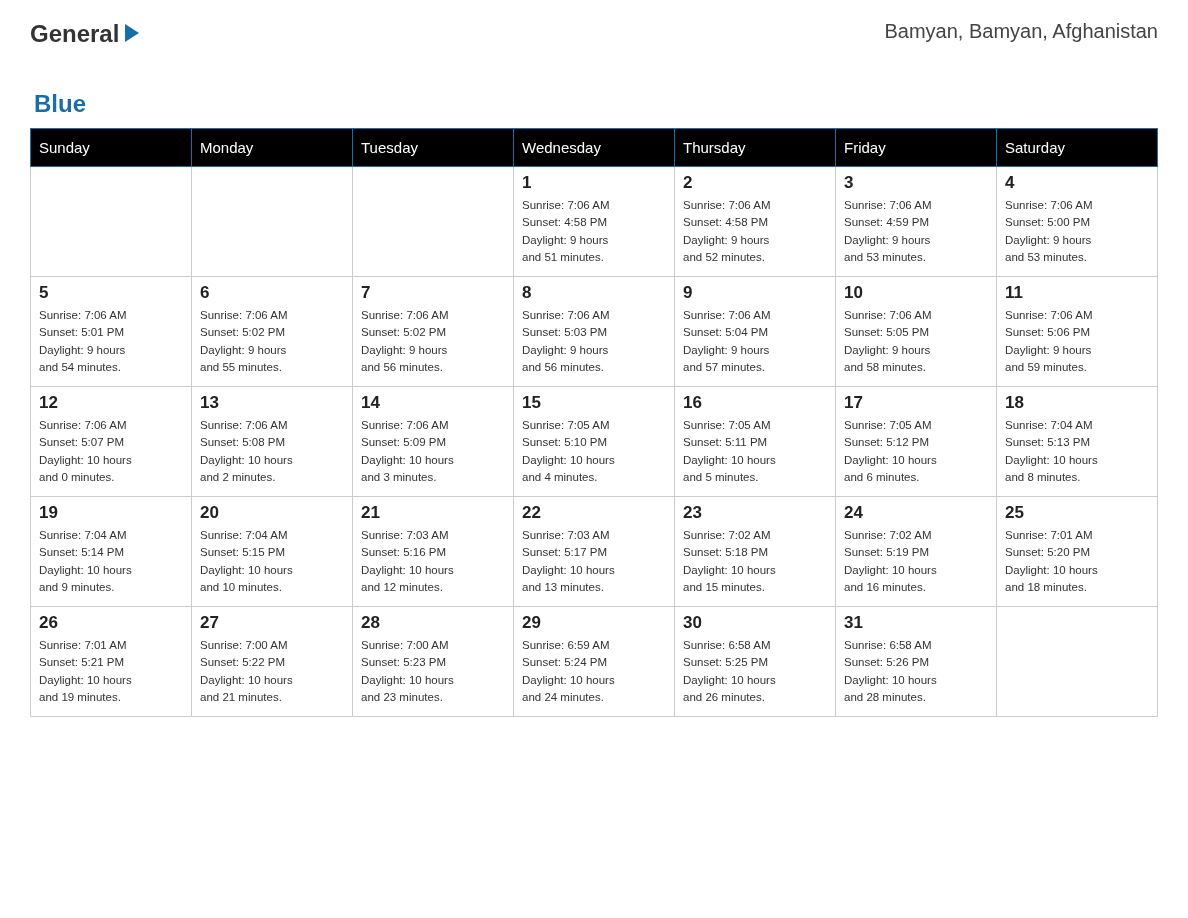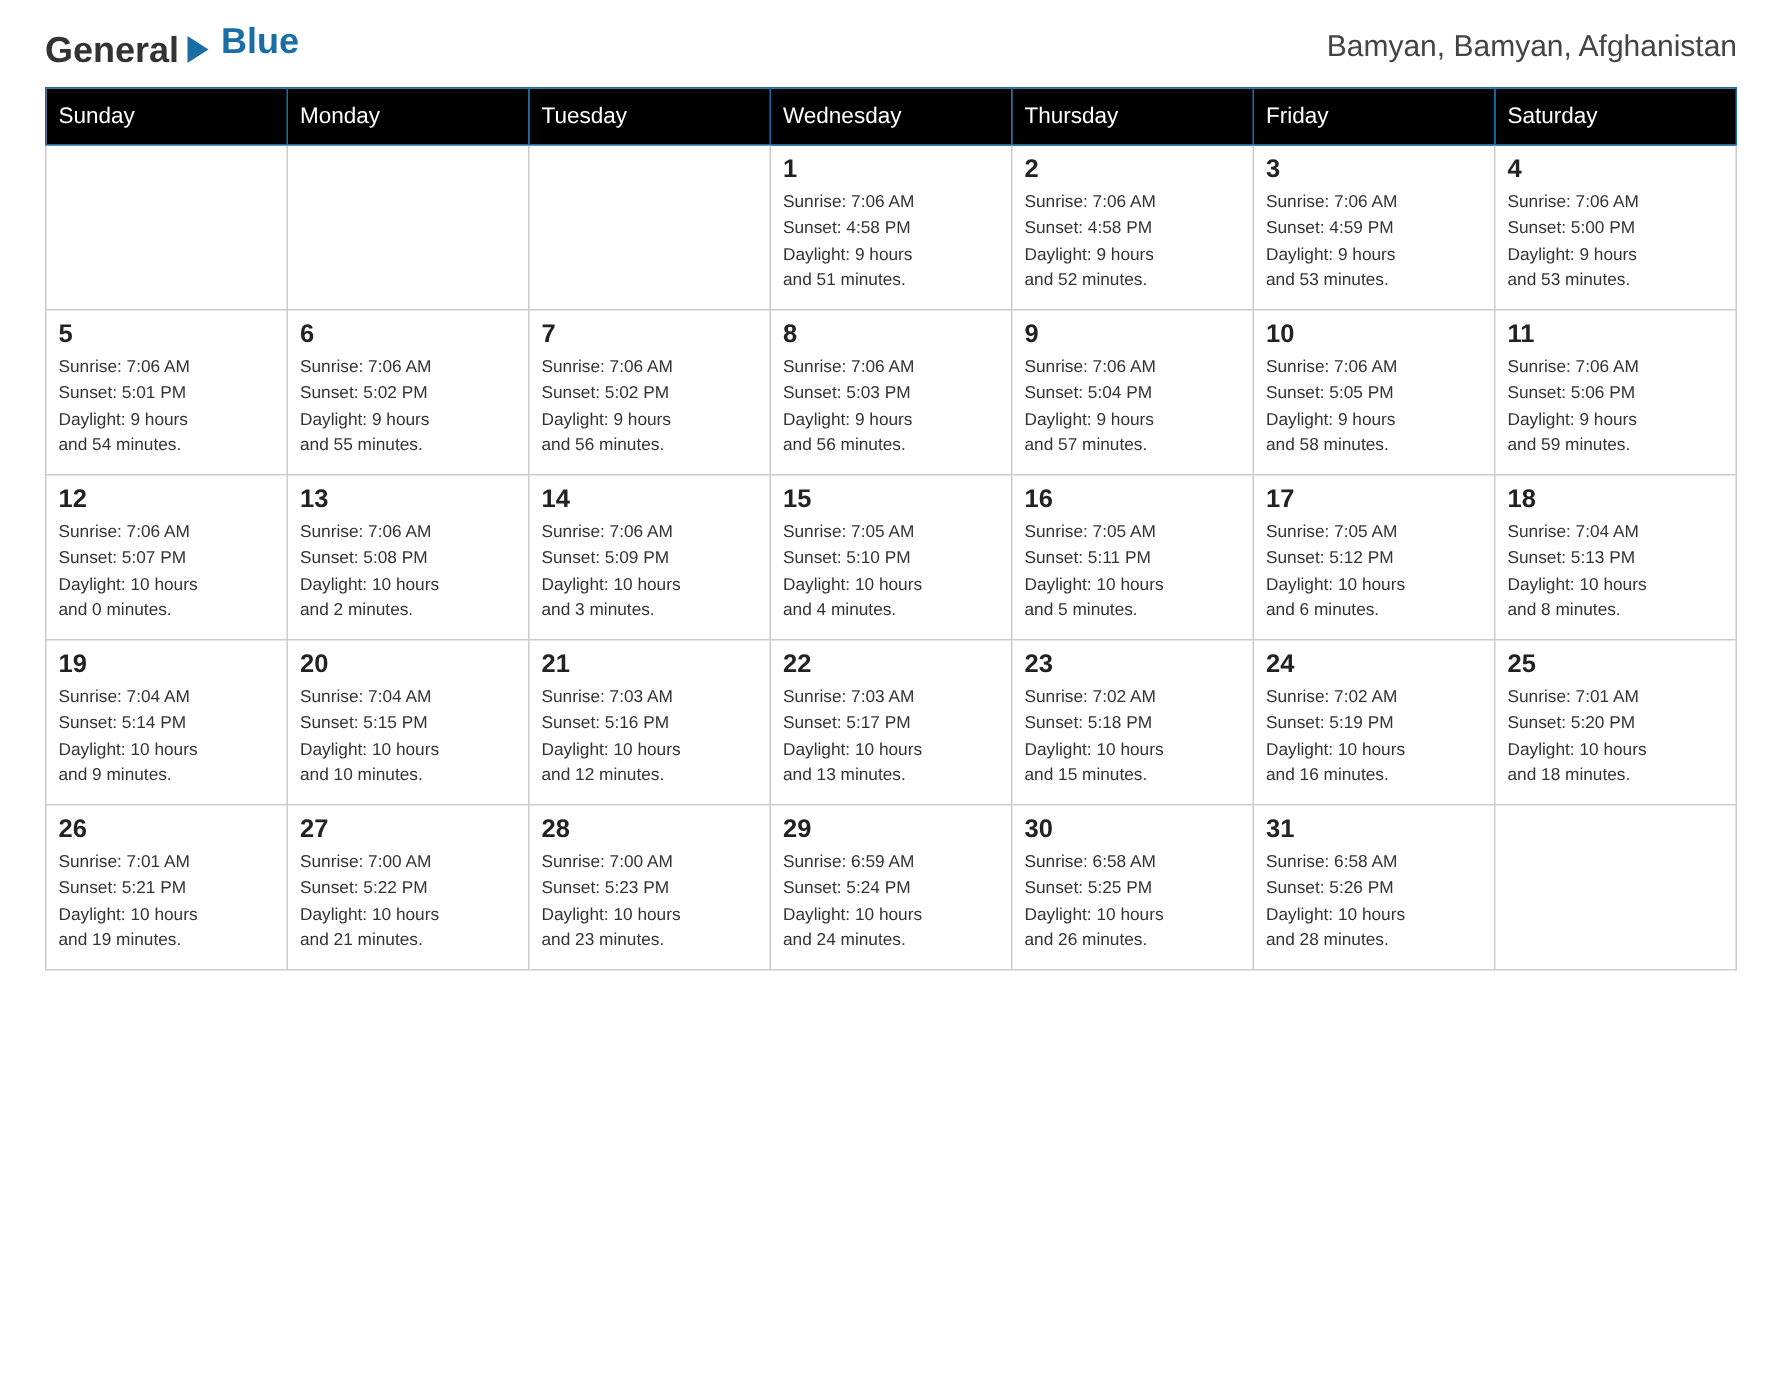--- a/index.html
+++ b/index.html
@@ -64,36 +64,37 @@
       line-height: 1.5;
     }
     .empty-cell {
       background: #fff;
     }
     tr:last-child td {
       border-bottom: 1px solid #ccc;
     }
     .logo-wrapper {
       display: flex;
-      flex-direction: row;
+      flex-direction: column;
       align-items: flex-start;
     }
     .logo-row {
       display: flex;
       align-items: center;
     }
     .general-text {
       font-size: 24px;
       font-weight: bold;
       color: #333;
     }
     .blue-text {
       font-size: 24px;
       font-weight: bold;
       color: #1a6ea8;
+      margin-top: 48px;
     }
   </style>
 </head>
 <body>
 
 <div class="header">
   <div class="logo-wrapper">
     <div class="logo-row">
       <span class="general-text">General</span>
       <svg width="22" height="22" viewBox="0 0 22 22" style="margin-left:2px; margin-top:-2px;">

